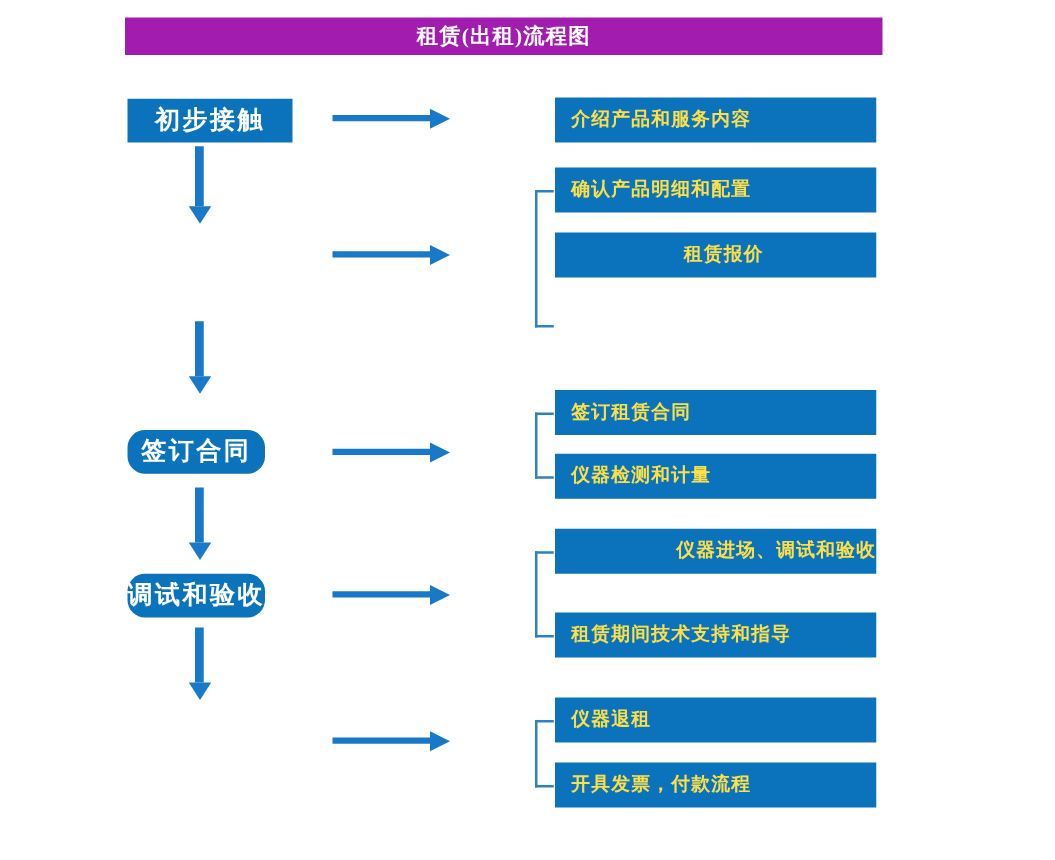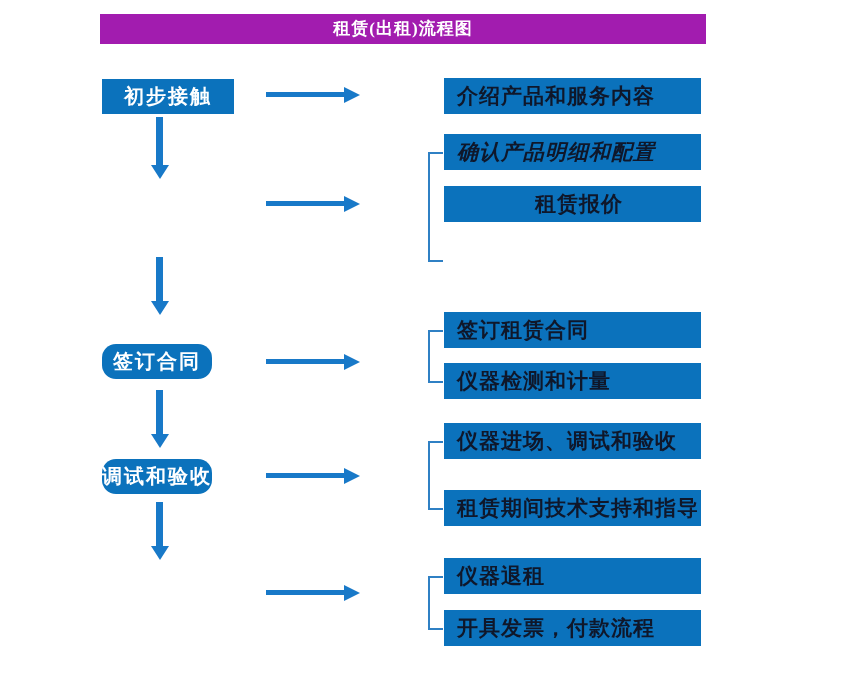--- a/index.html
+++ b/index.html
@@ -12,22 +12,22 @@
     background:#a21caf;color:#ffffff;font-weight:bold;font-size:17px;
     text-align:center;line-height:30px;letter-spacing:1px;
   }
   .lbox{
     position:absolute;left:102px;height:35px;background:#0B72BC;color:#ffffff;
     font-weight:bold;font-size:20px;text-align:center;line-height:35px;letter-spacing:2px;
   }
   .lbox.w1{width:132px;}
   .lbox.w2{width:110px;border-radius:14px;}
   .rbox{
-    position:absolute;left:444px;width:257px;height:36px;background:#0B72BC;color:#0f172a;
-    font-weight:bold;font-size:21px;line-height:36px;padding-left:13px;
+    position:absolute;left:444px;width:257px;height:36px;background:#0B72BC;color:#fde047;
+    font-weight:bold;font-size:15px;line-height:36px;padding-left:13px;
     box-sizing:border-box;letter-spacing:1px;white-space:nowrap;
   }
   .harrow{position:absolute;left:266px;width:94px;height:16px;}
   .harrow .shaft{position:absolute;left:0;top:5px;width:78px;height:5px;background:#1879C8;}
   .harrow .head{position:absolute;left:78px;top:0;width:0;height:0;
     border-left:16px solid #1879C8;border-top:8px solid transparent;border-bottom:8px solid transparent;}
   .varrow{position:absolute;left:151px;width:18px;}
   .varrow .shaft{position:absolute;left:5px;top:0;width:7px;background:#1879C8;}
   .varrow .head{position:absolute;left:0;bottom:0;width:0;height:0;
     border-top:14px solid #1879C8;border-left:9px solid transparent;border-right:9px solid transparent;}
@@ -77,27 +77,27 @@
       <div class="shaft" style="height:44px;"></div>
       <div class="head"></div>
     </div>
   <div class="varrow" style="top:502px;height:58px;">
       <div class="shaft" style="height:44px;"></div>
       <div class="head"></div>
     </div>
 
   <div class="rbox" style="top:78px;">介绍产品和服务内容</div>
 
-  <div class="rbox" style="top:134px;font-style:italic;">确认产品明细和配置</div>
+  <div class="rbox" style="top:134px;">确认产品明细和配置</div>
   <div class="rbox" style="top:186px;text-align:center;">租赁报价</div>
 
   <div class="rbox" style="top:312px;">签订租赁合同</div>
   <div class="rbox" style="top:363px;">仪器检测和计量</div>
 
-  <div class="rbox" style="top:423px;">仪器进场、调试和验收</div>
+  <div class="rbox" style="top:423px;text-align:right;">仪器进场、调试和验收</div>
   <div class="rbox" style="top:490px;">租赁期间技术支持和指导</div>
 
   <div class="rbox" style="top:558px;">仪器退租</div>
   <div class="rbox" style="top:610px;">开具发票，付款流程</div>
 
   <div class="bracket-line" style="left:428px;top:152px;width:2px;height:110px;"></div>
   <div class="bracket-line" style="left:428px;top:152px;width:15px;height:2px;"></div>
   <div class="bracket-line" style="left:428px;top:260px;width:15px;height:2px;"></div>
 
   <div class="bracket-line" style="left:428px;top:330px;width:2px;height:53px;"></div>

